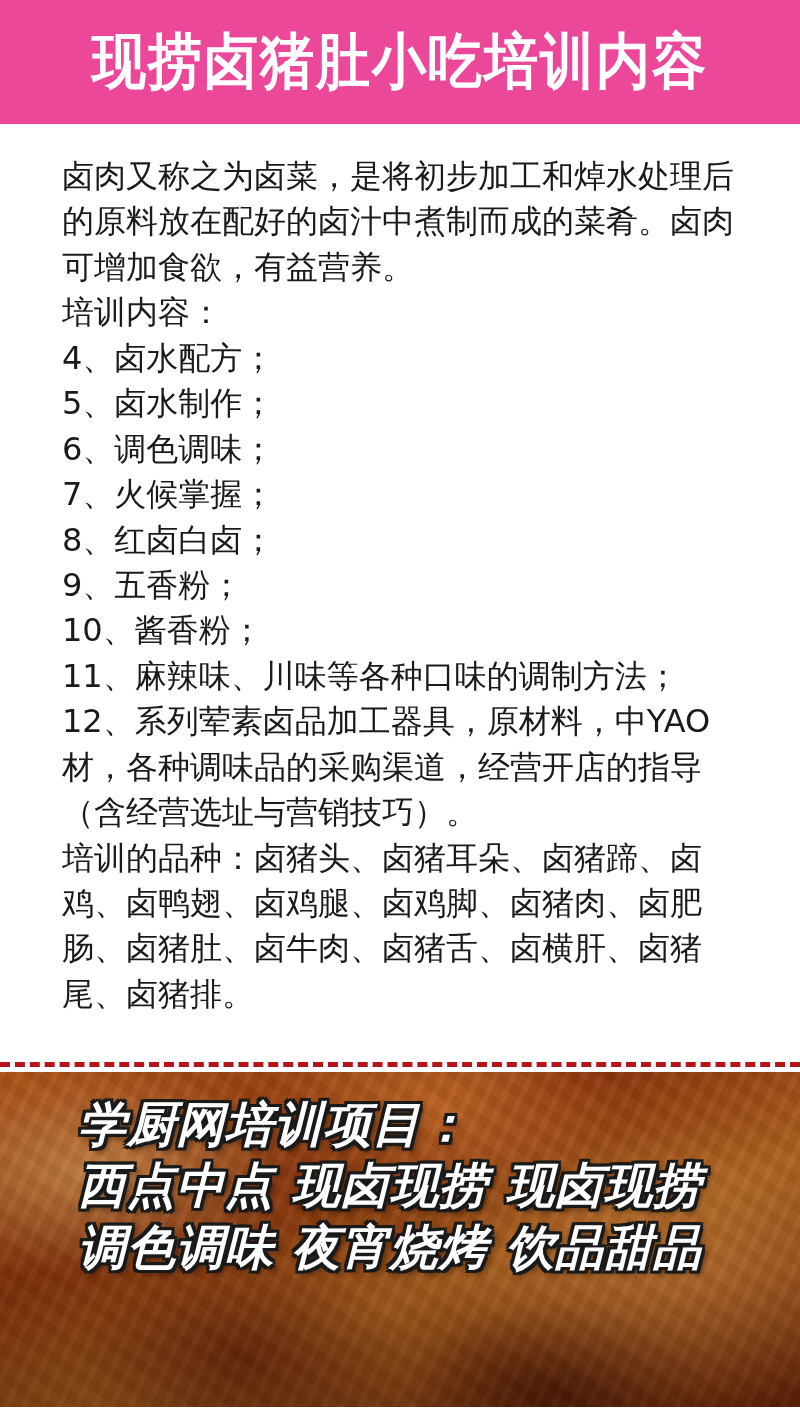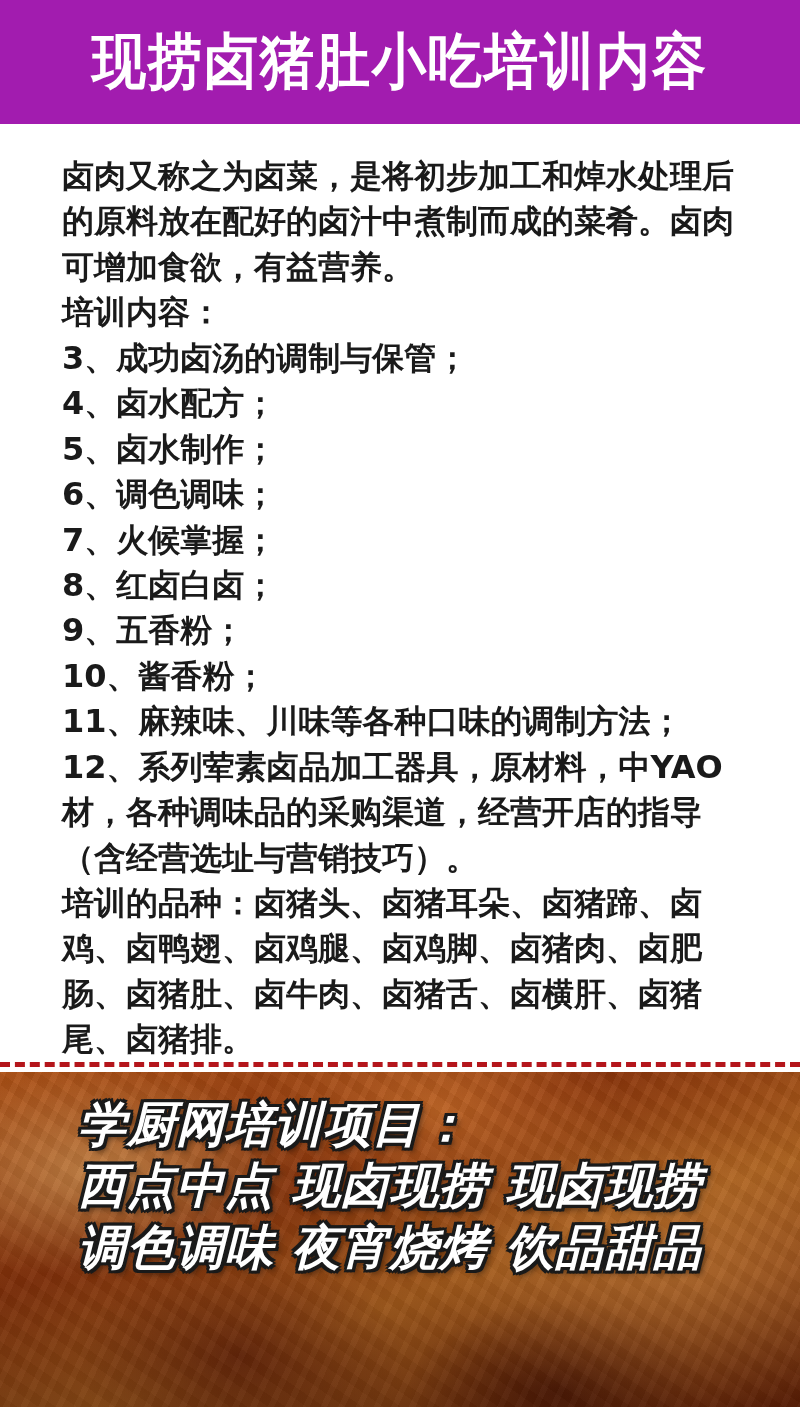--- a/index.html
+++ b/index.html
@@ -15,21 +15,21 @@
     width: 800px;
     height: 1422px;
     background: #ffffff;
     overflow: hidden;
   }
 
   
   .header {
     position: relative;
     height: 124px;
-    background: #a21caf;
+    background: #ec4899;
     display: flex;
     align-items: center;
     justify-content: center;
   }
   .header-title {
     color: #ffffff;
     font-size: 54px;
     font-weight: bold;
     letter-spacing: 2px;
     line-height: 1;
@@ -43,21 +43,21 @@
     padding: 30px 48px 0 62px;
     height: 934px;
     box-sizing: border-box;
     background: #ffffff;
   }
   .body-text p {
     margin: 0;
     color: #1a1a1a;
     font-size: 32px;
     line-height: 1.42;
-    font-weight: bold;
+    font-weight: normal;
     letter-spacing: 0px;
   }
   .body-text p.para {
     text-indent: 0;
   }
 
   
   .divider {
     position: relative;
     height: 14px;
@@ -132,21 +132,20 @@
 <div class="poster">
 
   <div class="header">
     <div class="header-title">现捞卤猪肚小吃培训内容</div>
   </div>
 
   <div class="body-wrap">
     <div class="body-text">
       <p class="para">卤肉又称之为卤菜，是将初步加工和焯水处理后的原料放在配好的卤汁中煮制而成的菜肴。卤肉可增加食欲，有益营养。</p>
       <p>培训内容：</p>
-      <p>3、成功卤汤的调制与保管；</p>
       <p>4、卤水配方；</p>
       <p>5、卤水制作；</p>
       <p>6、调色调味；</p>
       <p>7、火候掌握；</p>
       <p>8、红卤白卤；</p>
       <p>9、五香粉；</p>
       <p>10、酱香粉；</p>
       <p>11、麻辣味、川味等各种口味的调制方法；</p>
       <p>12、系列荤素卤品加工器具，原材料，中YAO材，各种调味品的采购渠道，经营开店的指导（含经营选址与营销技巧）。</p>
       <p><span>培训的品种：</span><span>卤猪头、卤猪耳朵、卤猪蹄、卤鸡、卤鸭翅、卤鸡腿、卤鸡脚、卤猪肉、卤肥肠、卤猪肚、卤牛肉、卤猪舌、卤横肝、卤猪尾、卤猪排。</span></p>

